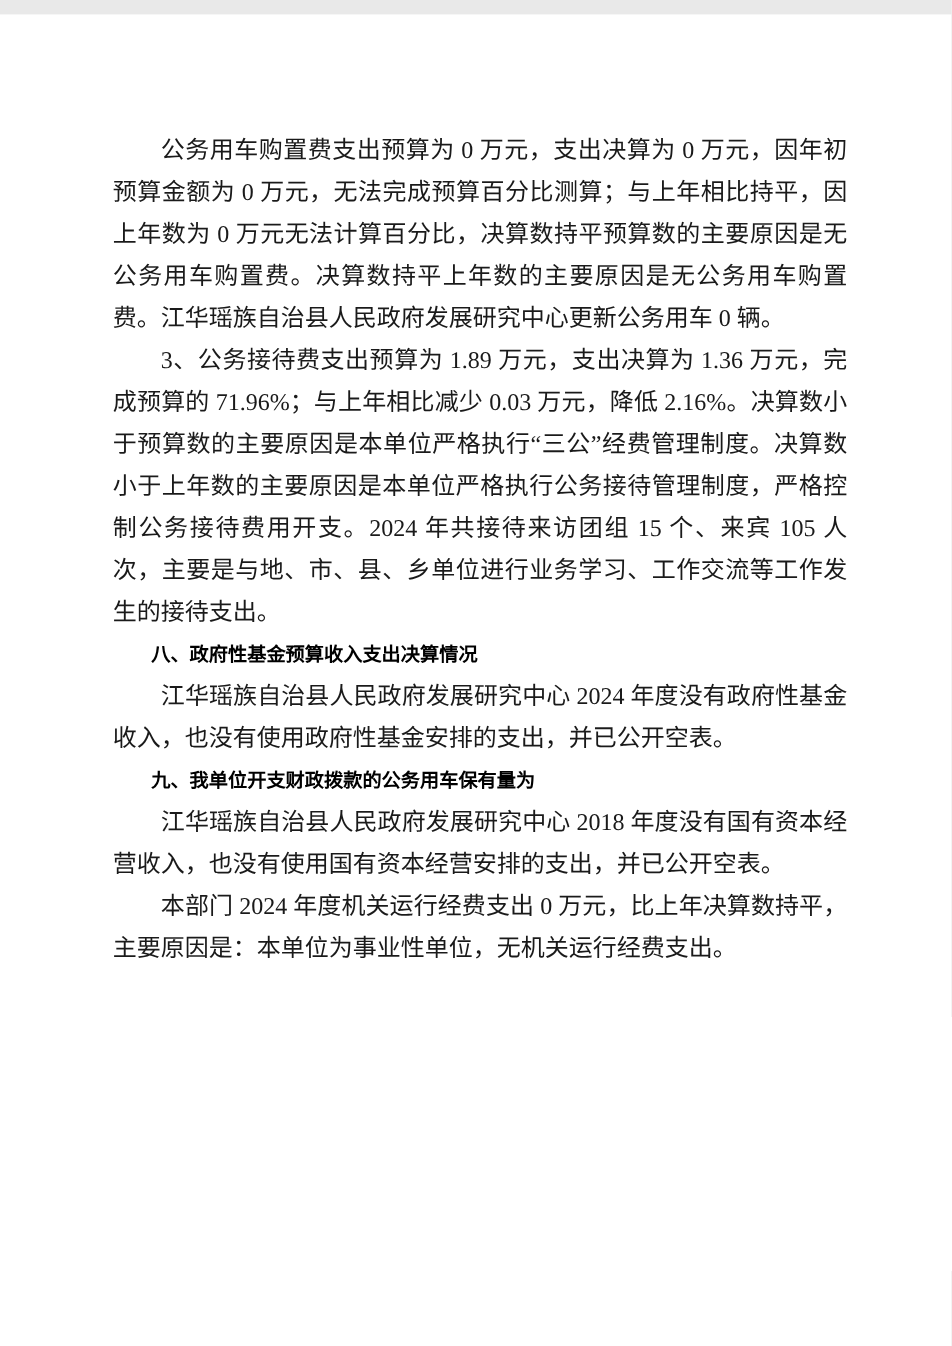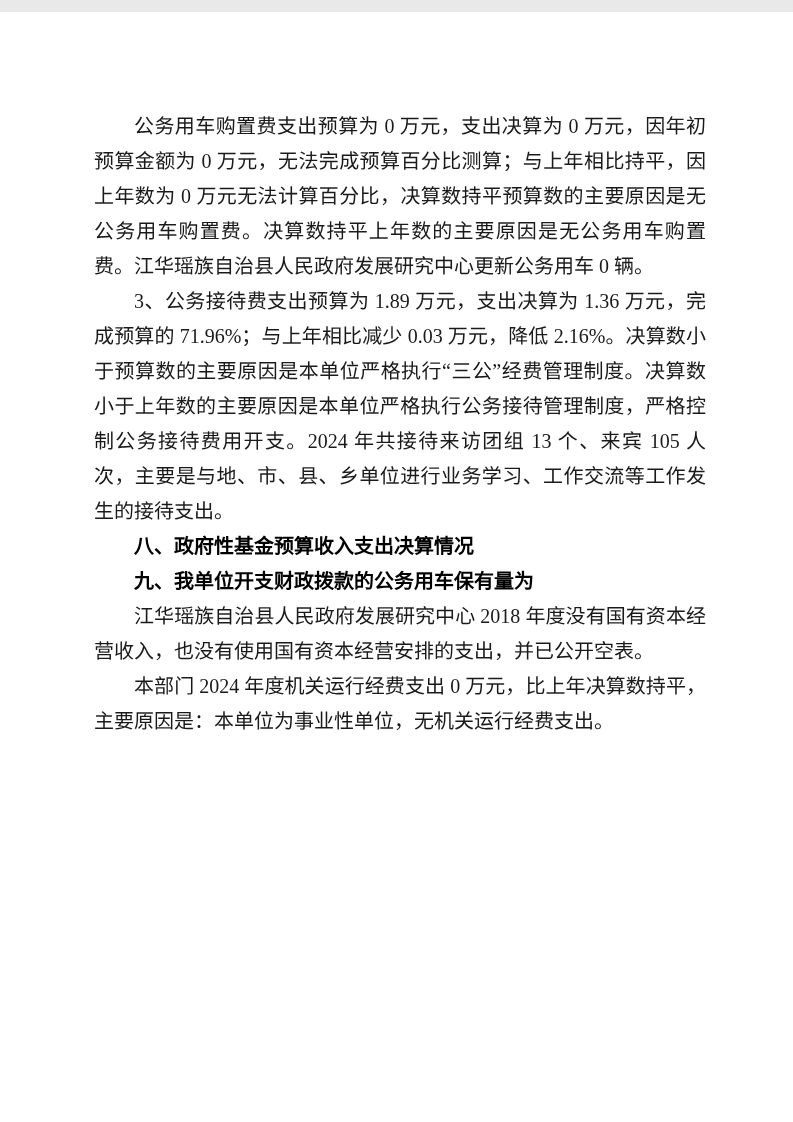--- a/index.html
+++ b/index.html
@@ -30,31 +30,32 @@
     line-height: 35px;
     text-align: justify;
     text-justify: inter-character;
     text-indent: 2em;
     word-break: break-all;
   }
   .heading {
     margin: 0;
     font-family: "Liberation Sans", "DejaVu Sans", sans-serif;
     font-weight: bold;
-    font-size: 20px;
+    font-size: 16px;
     line-height: 35px;
     text-indent: 2em;
     color: #000000;
   }
 </style>
 </head>
 <body>
 
 <div class="page">
   <div class="content">
     <p class="para">公务用车购置费支出预算为 0 万元，支出决算为 0 万元，因年初预算金额为 0 万元，无法完成预算百分比测算；与上年相比持平，因上年数为 0 万元无法计算百分比，决算数持平预算数的主要原因是无公务用车购置费。决算数持平上年数的主要原因是无公务用车购置费。江华瑶族自治县人民政府发展研究中心更新公务用车 0 辆。</p>
-    <p class="para">3、公务接待费支出预算为 1.89 万元，支出决算为 1.36 万元，完成预算的 71.96%；与上年相比减少 0.03 万元，降低 2.16%。决算数小于预算数的主要原因是本单位严格执行“三公”经费管理制度。决算数小于上年数的主要原因是本单位严格执行公务接待管理制度，严格控制公务接待费用开支。2024 年共接待来访团组 13 个、来宾 105 人次，主要是与地、市、县、乡单位进行业务学习、工作交流等工作发生的接待支出。</p>
+    <p class="para">3、公务接待费支出预算为 1.89 万元，支出决算为 1.36 万元，完成预算的 71.96%；与上年相比减少 0.03 万元，降低 2.16%。决算数小于预算数的主要原因是本单位严格执行“三公”经费管理制度。决算数小于上年数的主要原因是本单位严格执行公务接待管理制度，严格控制公务接待费用开支。2024 年共接待来访团组 15 个、来宾 105 人次，主要是与地、市、县、乡单位进行业务学习、工作交流等工作发生的接待支出。</p>
     <h3 class="heading">八、政府性基金预算收入支出决算情况</h3>
+    <p class="para">江华瑶族自治县人民政府发展研究中心 2024 年度没有政府性基金收入，也没有使用政府性基金安排的支出，并已公开空表。</p>
     <h3 class="heading">九、我单位开支财政拨款的公务用车保有量为</h3>
     <p class="para">江华瑶族自治县人民政府发展研究中心 2018 年度没有国有资本经营收入，也没有使用国有资本经营安排的支出，并已公开空表。</p>
     <p class="para">本部门 2024 年度机关运行经费支出 0 万元，比上年决算数持平，主要原因是：本单位为事业性单位，无机关运行经费支出。</p>
   </div>
 </div>
 
 </body></html>

